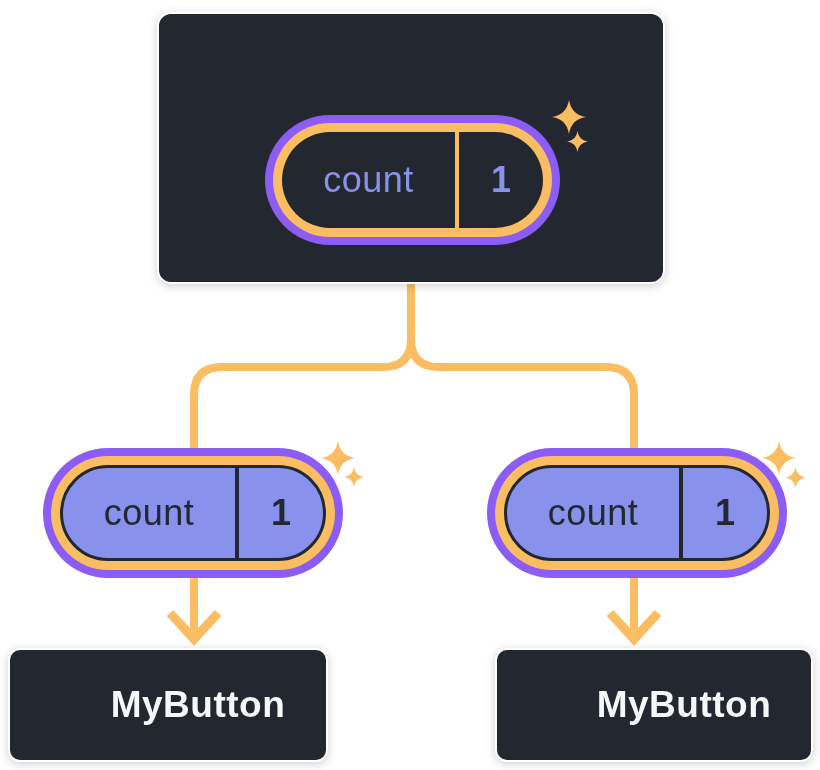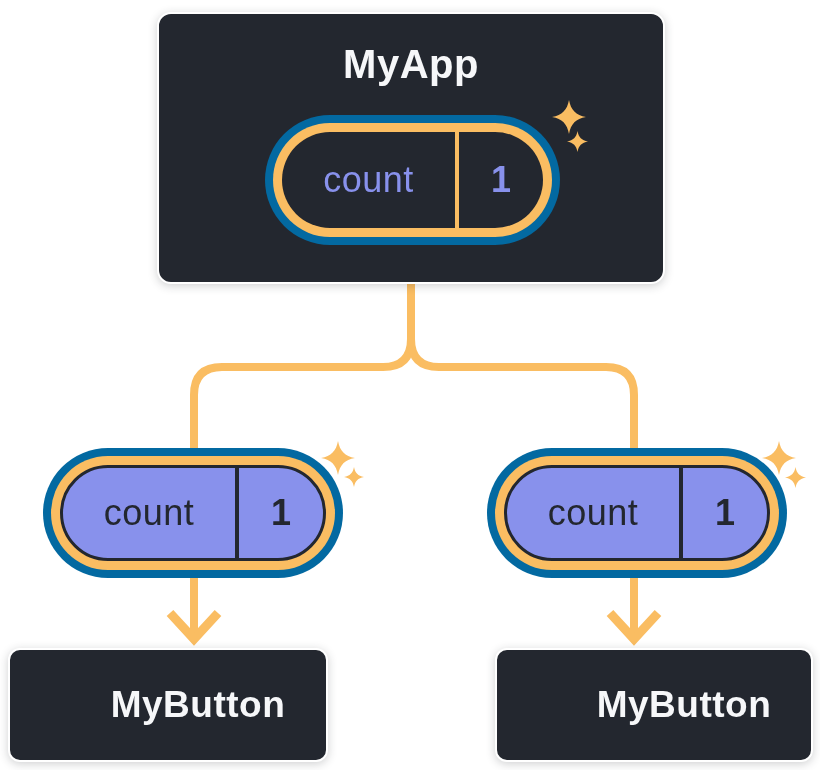--- a/index.html
+++ b/index.html
@@ -14,21 +14,21 @@
   }
   .node-title{
     color:#F6F7F9;font-size:40px;font-weight:600;letter-spacing:.5px;
     text-align:center;width:100%;
   }
   .root-title{position:absolute;top:28px;left:0;}
   .leaf .node-title{
     position:absolute;top:50%;left:0;transform:translateY(-50%);font-size:37px;padding-left:30px;
   }
   .pill{
-    position:absolute;background:#0369a1;border-radius:999px;padding:8px;
+    position:absolute;background:#8b5cf6;border-radius:999px;padding:8px;
     box-sizing:border-box;z-index:3;
   }
   .pill-mid{background:#FABD62;border-radius:999px;height:100%;padding:9px;box-sizing:border-box;}
   .pill-inner{
     border-radius:999px;height:100%;display:flex;align-items:stretch;overflow:hidden;
     box-sizing:border-box;
   }
   .pill.state .pill-inner{background:#23272F;}
   .pill.prop  .pill-inner{background:#8891EC;border:3px solid #23272F;}
   .pill-label{flex:1;display:flex;align-items:center;justify-content:center;
@@ -52,21 +52,20 @@
       <path d="M411 283 L411 339 Q411 367 383 367 L222 367 Q194 367 194 395 L194 634" stroke-linecap="round"></path>
       <path d="M411 283 L411 339 Q411 367 439 367 L606 367 Q634 367 634 395 L634 634" stroke-linecap="round"></path>
     </g>
     <g fill="none" stroke="#FABD62" stroke-width="9" stroke-linejoin="miter">
       <path d="M170 613 L194 639 L218 613"></path>
       <path d="M610 613 L634 639 L658 613"></path>
     </g>
   </svg>
 
   <div class="node" style="left:157px;top:12px;width:508px;height:272px;">
-    <div class="node-title root-title">MyApp</div>
     <div class="pill state" style="left:106px;top:101px;width:295px;height:130px;">
       <div class="pill-mid">
         <div class="pill-inner">
           <div class="pill-label">count</div>
           <div class="pill-divider"></div>
           <div class="pill-value">1</div>
         </div>
       </div>
     </div>
   </div>

